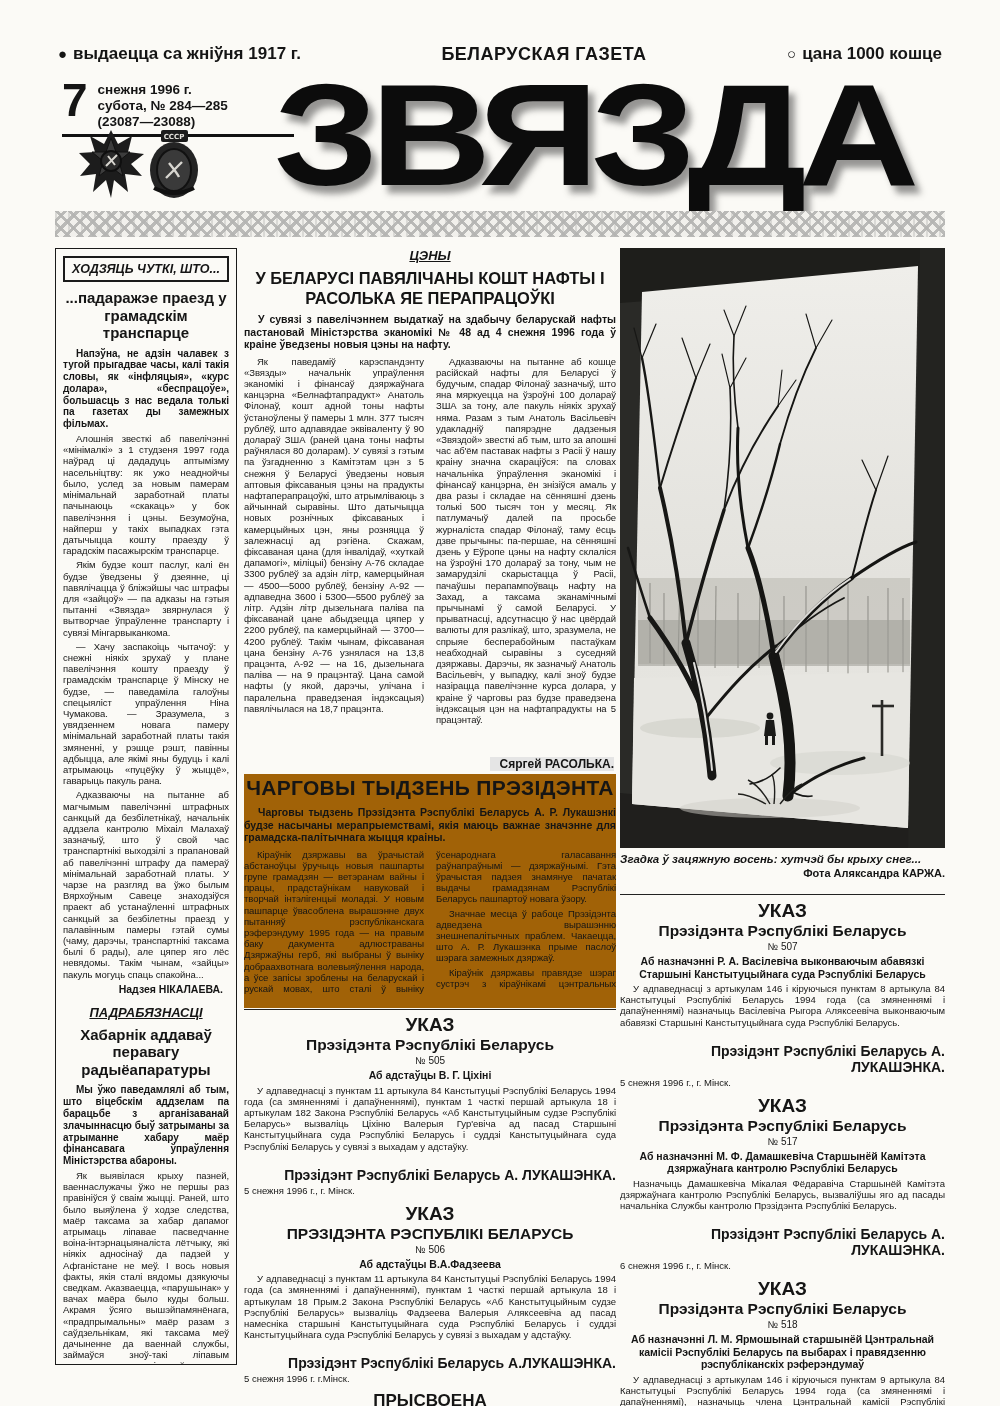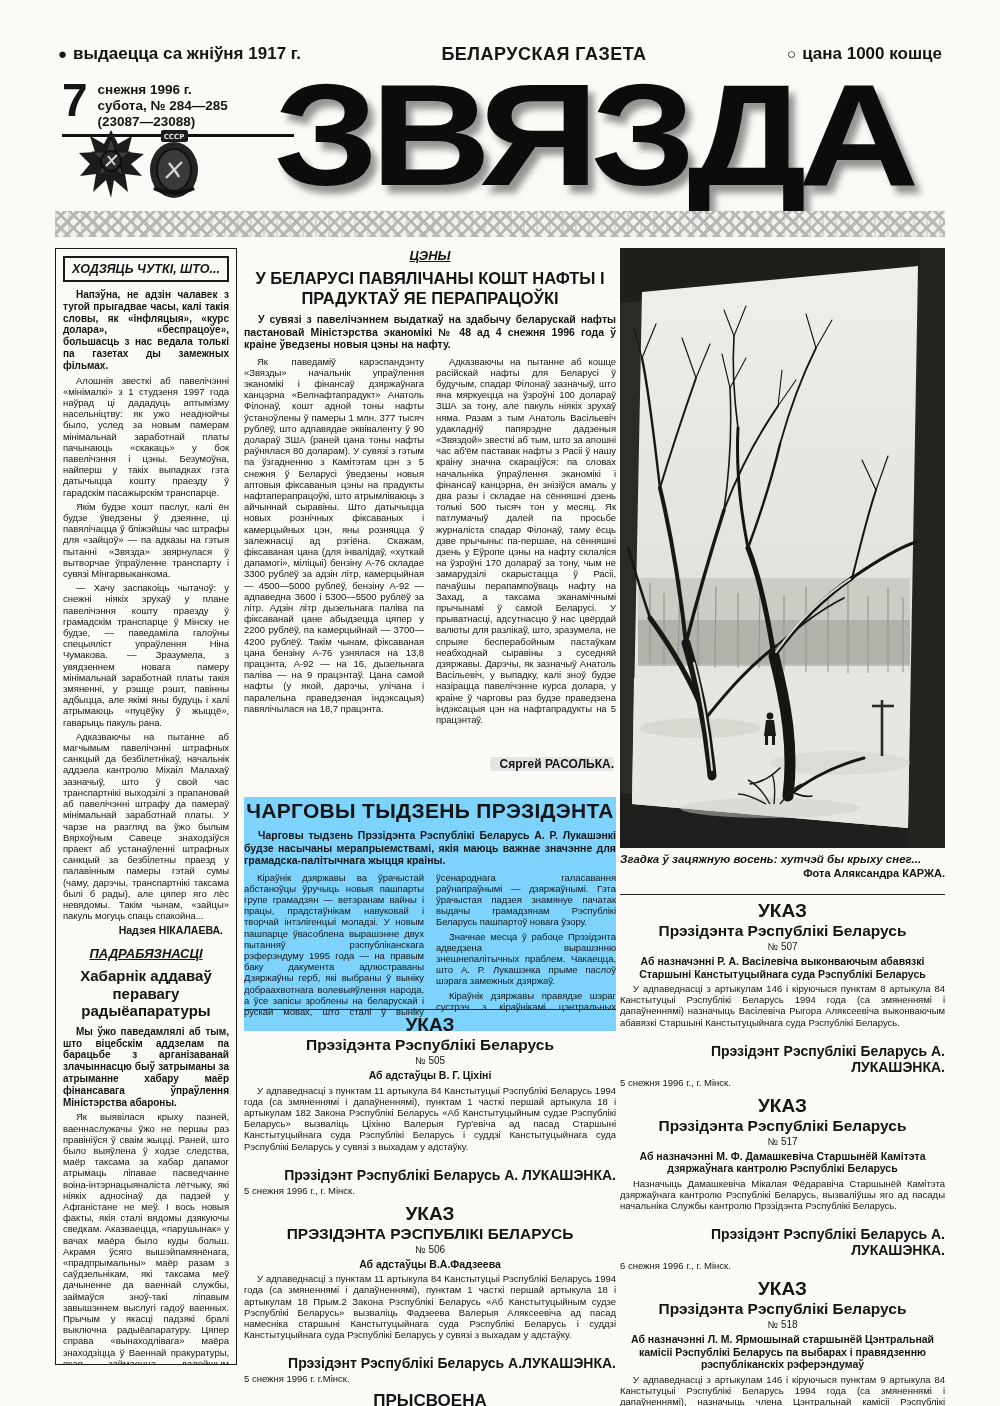--- a/index.html
+++ b/index.html
@@ -49,21 +49,21 @@
 
   
   .prices{top:248px;left:244px;width:372px;height:524px;overflow:hidden;background:#fbfaf6;}
   .prices-h{font-weight:bold;font-size:16.5px;line-height:19.5px;text-align:center;margin:4px 0 5px 0;}
   .lede2{font-weight:bold;font-size:10.5px;line-height:12.5px;text-align:justify;text-indent:14px;margin-bottom:5px;}
   .twocol{column-count:2;column-gap:12px;column-fill:auto;height:100%;}
   .prices .twocol{height:372px;}
   .sig-abs{position:absolute;right:2px;bottom:1px;background:#e5e5e5;padding-left:10px;
            font-weight:bold;font-size:12px;}
 
-  .week{top:797px;left:244px;width:372px;height:234px;overflow:hidden;background:#7dd3fc;}
+  .week{top:774px;left:244px;width:372px;height:234px;overflow:hidden;background:#a16207;}
   .week-h{font-weight:bold;font-size:21px;text-align:center;margin:2px 0 6px 0;letter-spacing:.3px;}
   .week .twocol{height:150px;}
   .midrule{top:1009px;left:244px;width:372px;border-bottom:1px solid #222;}
 
   .center-decrees{top:1014px;left:244px;width:372px;height:392px;overflow:hidden;}
   .photo-wrap{top:248px;left:620px;width:325px;height:600px;}
   .caption{top:852px;left:620px;width:325px;}
   .cap-line{font-weight:bold;font-style:italic;font-size:11.5px;line-height:14px;text-align:left;}
   .cap-credit{font-weight:bold;font-size:11px;text-align:right;margin-top:1px;}
   .rightrule{top:894px;left:620px;width:325px;border-bottom:1.5px solid #222;}
@@ -126,37 +126,38 @@
   </div>
 
   <div class="abs masthead">
     <span>ЗВЯЗДА</span>
   </div>
 
   <div class="abs ornament"></div>
 
   <section class="abs left-box">
     <div class="kicker-box">ХОДЗЯЦЬ ЧУТКІ, ШТО...</div>
+    <h2 class="left-h">...падаражэе праезд у грамадскім транспарце</h2>
     <p class="lede">Напэўна, не адзін чалавек з тугой прыгадвае часы, калі такія словы, як «інфляцыя», «курс долара», «беспрацоўе», большасць з нас ведала толькі па газетах ды замежных фільмах.</p>
     <p class="body-p">Алошнія звесткі аб павелічэнні «мінімалкі» з 1 студзеня 1997 года наўрад ці дададуць аптымізму насельніцтву: як ужо неаднойчы было, услед за новым памерам мінімальнай заработнай платы пачынаюць «скакаць» у бок павелічэння і цэны. Безумоўна, найперш у такіх выпадках гэта датычыцца кошту праезду ў гарадскім пасажырскім транспарце.</p>
     <p class="body-p">Якім будзе кошт паслуг, калі ён будзе ўведзены ў дзеянне, ці павялічацца ў бліжэйшы час штрафы для «зайцоў» — па адказы на гэтыя пытанні «Звязда» звярнулася ў вытворчае ўпраўленне транспарту і сувязі Мінгарвыканкома.</p>
     <p class="body-p">— Хачу заспакоіць чытачоў: у снежні ніякіх зрухаў у плане павелічэння кошту праезду ў грамадскім транспарце ў Мінску не будзе, — паведаміла галоўны спецыяліст упраўлення Ніна Чумакова. — Зразумела, з увядзеннем новага памеру мінімальнай заработнай платы такія змяненні, у рэшце рэшт, павінны адбыцца, але якімі яны будуць і калі атрымаюць «пуцёўку ў жыццё», гаварыць пакуль рана.</p>
     <p class="body-p">Адказваючы на пытанне аб магчымым павелічэнні штрафных санкцый да безбілетнікаў, начальнік аддзела кантролю Міхаіл Малахаў зазначыў, што ў свой час транспартнікі выходзілі з прапановай аб павелічэнні штрафу да памераў мінімальнай заработнай платы. У чарзе на разгляд ва ўжо былым Вярхоўным Савеце знаходзіўся праект аб устанаўленні штрафных санкцый за безбілетны праезд у палавінным памеры гэтай сумы (чаму, дарэчы, транспартнікі таксама былі б рады), але цяпер яго лёс невядомы. Такім чынам, «зайцы» пакуль могуць спаць спакойна...</p>
     <p class="sig">Надзея НІКАЛАЕВА.</p>
 
     <div class="kicker-ul">ПАДРАБЯЗНАСЦІ</div>
     <h2 class="left-h">Хабарнік аддаваў перавагу радыёапаратуры</h2>
     <p class="lede">Мы ўжо паведамлялі аб тым, што віцебскім аддзелам па барацьбе з арганізаванай злачыннасцю быў затрыманы за атрыманне хабару маёр фінансавага ўпраўлення Міністэрства абароны.</p>
     <p class="body-p">Як выявілася крыху пазней, ваеннаслужачы ўжо не першы раз правініўся ў сваім жыцці. Раней, што было выяўлена ў ходзе следства, маёр таксама за хабар дапамог атрымаць ліпавае пасведчанне воіна-інтэрнацыяналіста лётчыку, які ніякіх адносінаў да падзей у Афганістане не меў. І вось новыя факты, якія сталі вядомы дзякуючы сведкам. Аказваецца, «парушынак» у вачах маёра было куды больш. Акрамя ўсяго вышэйпамянёнага, «прадпрымальны» маёр разам з саўдзельнікам, які таксама меў дачыненне да ваеннай службы, займаўся зноў-такі ліпавым завышэннем выслугі гадоў ваенных. Прычым у якасці падзякі бралі выключна радыёапаратуру. Цяпер справа «вынаходлівага» маёра знаходзіцца ў Ваеннай пракуратуры, якая займаецца далейшым расследаваннем.</p>
 
   </section>
 
   <section class="abs prices">
     <div class="kicker-ul" style="margin-top:0;">ЦЭНЫ</div>
-    <h1 class="prices-h">У БЕЛАРУСІ ПАВЯЛІЧАНЫ КОШТ НАФТЫ І ПРАДУКТАЎ ЯЕ ПЕРАПРАЦОЎКІ</h1>
+    <h1 class="prices-h">У БЕЛАРУСІ ПАВЯЛІЧАНЫ КОШТ НАФТЫ І РАСОЛЬКА ЯЕ ПЕРАПРАЦОЎКІ</h1>
     <p class="lede2">У сувязі з павелічэннем выдаткаў на здабычу беларускай нафты пастановай Міністэрства эканомікі № 48 ад 4 снежня 1996 года ў краіне ўведзены новыя цэны на нафту.</p>
     <div class="twocol">
       <p class="body-p">Як паведаміў карэспандэнту «Звязды» начальнік упраўлення эканомікі і фінансаў дзяржаўнага канцэрна «Белнафтапрадукт» Анатоль Філонаў, кошт адной тоны нафты ўстаноўлены ў памеры 1 млн. 377 тысяч рублёў, што адпавядае эквіваленту ў 90 долараў ЗША (раней цана тоны нафты раўнялася 80 доларам). У сувязі з гэтым па ўзгадненню з Камітэтам цэн з 5 снежня ў Беларусі ўведзены новыя аптовыя фіксаваныя цэны на прадукты нафтаперапрацоўкі, што атрымліваюць з айчыннай сыравіны. Што датычыцца новых рознічных фіксаваных і камерцыйных цэн, яны розняцца ў залежнасці ад рэгіёна. Скажам, фіксаваная цана (для інвалідаў, «хуткай дапамогі», міліцыі) бензіну А-76 складае 3300 рублёў за адзін літр, камерцыйная — 4500—5000 рублёў, бензіну А-92 — адпаведна 3600 і 5300—5500 рублёў за літр. Адзін літр дызельнага паліва па фіксаванай цане абыдзецца цяпер у 2200 рублёў, па камерцыйнай — 3700—4200 рублёў. Такім чынам, фіксаваная цана бензіну А-76 узнялася на 13,8 працэнта, А-92 — на 16, дызельнага паліва — на 9 працэнтаў. Цана самой нафты (у якой, дарэчы, улічана і паралельна праведзеная індэксацыя) павялічылася на 18,7 працэнта.</p>
       <p class="body-p">Адказваючы на пытанне аб кошце расійскай нафты для Беларусі ў будучым, спадар Філонаў зазначыў, што яна мяркуецца на ўзроўні 100 долараў ЗША за тону, але пакуль ніякіх зрухаў няма. Разам з тым Анатоль Васільевіч удакладніў папярэдне дадзеныя «Звяздой» звесткі аб тым, што за апошні час аб'ём паставак нафты з Расіі ў нашу краіну значна скараціўся: па словах начальніка ўпраўлення эканомікі і фінансаў канцэрна, ён знізіўся амаль у два разы і складае на сённяшні дзень толькі 500 тысяч тон у месяц. Як патлумачыў далей па просьбе журналіста спадар Філонаў, таму ёсць дзве прычыны: па-першае, на сённяшні дзень у Еўропе цэны на нафту склаліся на ўзроўні 170 долараў за тону, чым не замарудзілі скарыстацца ў Расіі, пачаўшы перапампоўваць нафту на Захад, а таксама эканамічнымі прычынамі ў самой Беларусі. У прыватнасці, адсутнасцю ў нас цвёрдай валюты для разлікаў, што, зразумела, не спрыяе бесперабойным пастаўкам неабходнай сыравіны з суседняй дзяржавы. Дарэчы, як зазначыў Анатоль Васільевіч, у выпадку, калі зноў будзе назірацца павелічэнне курса долара, у краіне ў чарговы раз будзе праведзена індэксацыя цэн на нафтапрадукты на 5 працэнтаў.</p>
 
     </div>
     <div class="sig-abs">Сяргей РАСОЛЬКА.</div>
   </section>
 
   <section class="abs week">

